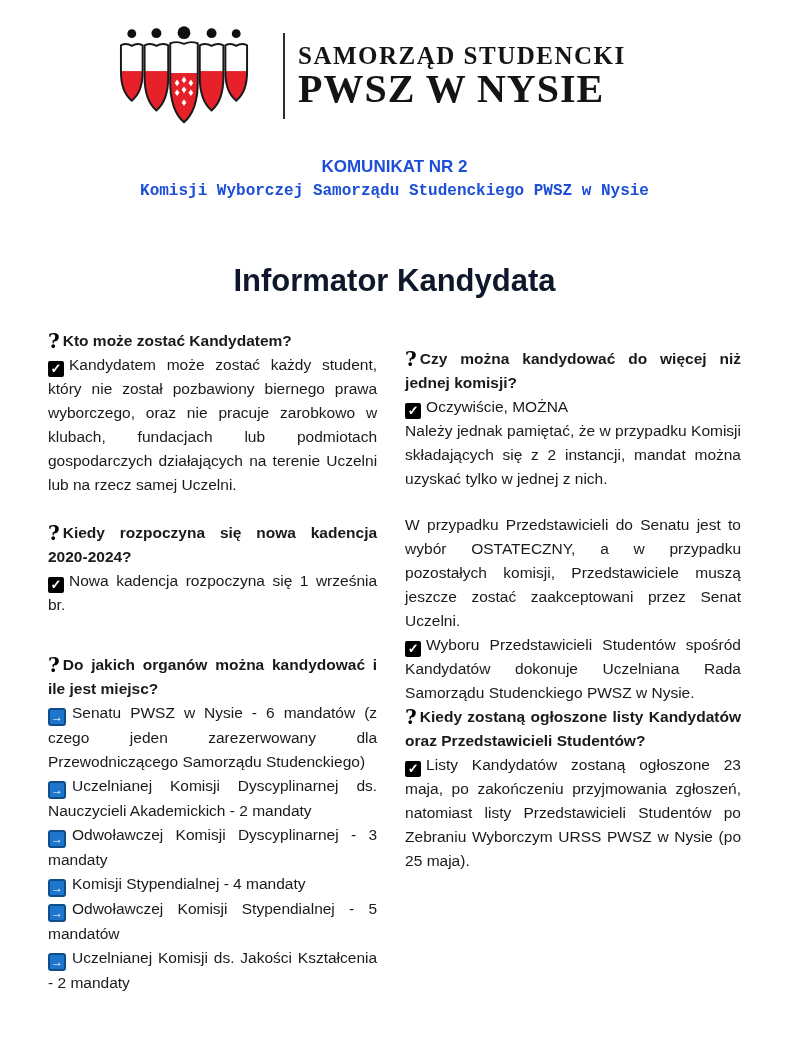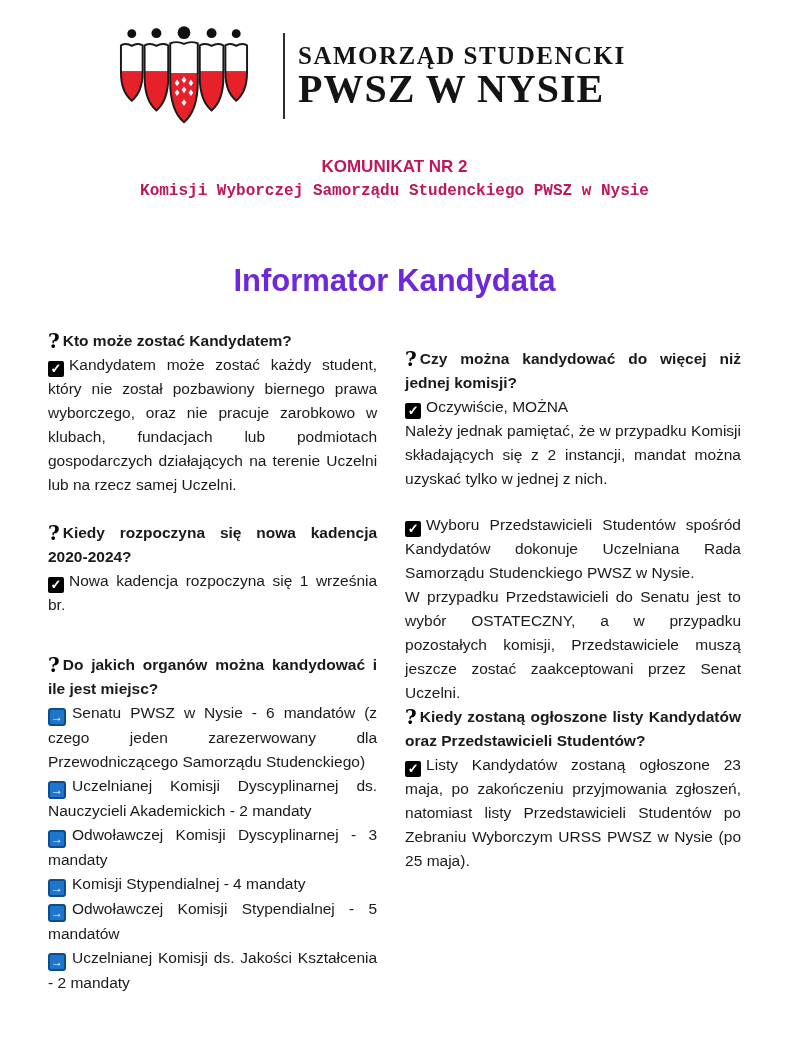--- a/index.html
+++ b/index.html
@@ -8,25 +8,25 @@
     font-family:"Liberation Sans", sans-serif; color:#1a1a1a; overflow:hidden;
   }
   
   .logo-row { display:flex; align-items:center; margin:25px 0 0 118px; height:102px; }
   .crest-svg { flex:0 0 auto; }
   .logo-divider { width:2px; height:86px; background:#2e2e2e; margin-left:33px; flex:0 0 auto; }
   .logo-text { margin-left:13px; font-family:"Liberation Serif", serif; color:#141414; }
   .logo-line1 { font-size:25px; font-weight:600; letter-spacing:1.5px; line-height:1.1; }
   .logo-line2 { font-size:40px; font-weight:600; letter-spacing:1px; line-height:1.02; }
   
-  .notice { margin-top:30px; text-align:center; color:#be185d; font-weight:700; }
+  .notice { margin-top:30px; text-align:center; color:#1d4ed8; font-weight:700; }
   .notice-line1 { font-size:17px; }
   .notice-line2 { font-size:16px; margin-top:5px;font-family:Liberation Mono, monospace; }
   
-  .page-title { margin-top:63px; text-align:center; font-size:31px; font-weight:700; color:#6d28d9; }
+  .page-title { margin-top:63px; text-align:center; font-size:31px; font-weight:700; color:#0f172a; }
   
   .columns { display:flex; margin:30px 48px 0 48px; gap:28px; font-size:15.5px; line-height:24px; }
   .col-left  { width:337px; }
   .col-right { width:344px; }
   .section { margin:0; }
   .q { font-weight:700; text-align:justify; }
   .a { margin:0; text-align:justify; }
   .sec-gap-l2 { margin-top:24px; }
   .sec-gap-l3 { margin-top:36px; }
   .sec-gap-r1 { margin-top:18px; }
@@ -158,22 +158,22 @@
 
     <div class="col-right">
 
       <div class="section sec-gap-r1">
         <div class="q"><span class="q-icon">?</span><span>Czy można kandydować do więcej niż jednej komisji?</span></div>
         <p class="a"><span class="chk-icon">✓</span><span>Oczywiście, MOŻNA</span></p>
         <p class="a">Należy jednak pamiętać, że w przypadku Komisji składających się z 2 instancji, mandat można uzyskać tylko w jednej z nich.</p>
       </div>
 
       <div class="section sec-gap-r2">
+        <p class="a">W przypadku Przedstawicieli do Senatu jest to wybór OSTATECZNY, a w przypadku pozostałych komisji, Przedstawiciele muszą jeszcze zostać zaakceptowani przez Senat Uczelni.</p>
         <p class="a"><span class="chk-icon">✓</span><span>Wyboru Przedstawicieli Studentów spośród Kandydatów dokonuje Uczelniana Rada Samorządu Studenckiego PWSZ w Nysie.</span></p>
-        <p class="a">W przypadku Przedstawicieli do Senatu jest to wybór OSTATECZNY, a w przypadku pozostałych komisji, Przedstawiciele muszą jeszcze zostać zaakceptowani przez Senat Uczelni.</p>
       </div>
 
       <div class="section sec-gap-r3">
         <div class="q"><span class="q-icon">?</span><span>Kiedy zostaną ogłoszone listy Kandydatów oraz Przedstawicieli Studentów?</span></div>
         <p class="a"><span class="chk-icon">✓</span><span>Listy Kandydatów zostaną ogłoszone 23 maja, po zakończeniu przyjmowania zgłoszeń, natomiast listy Przedstawicieli Studentów po Zebraniu Wyborczym URSS PWSZ w Nysie (po 25 maja).</span></p>
       </div>
 
     </div>
   </div>
 

